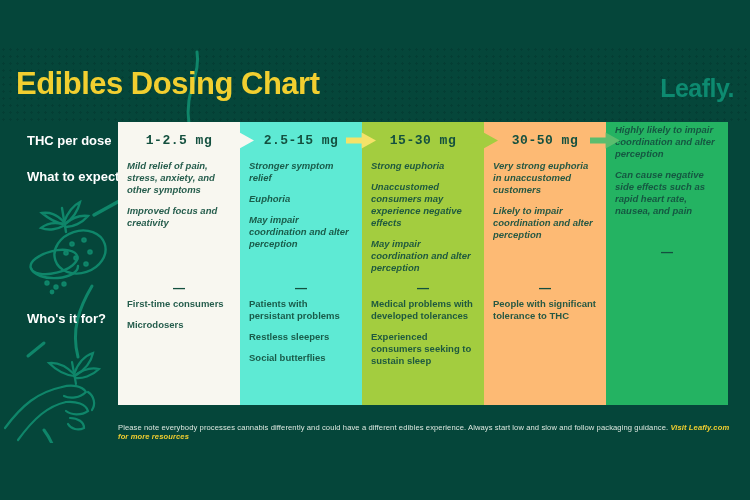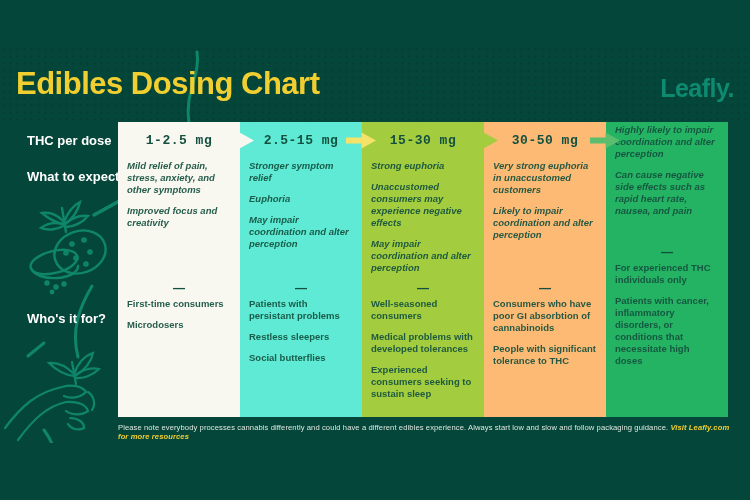--- a/index.html
+++ b/index.html
@@ -182,55 +182,49 @@
       <div class="arrow" style="background: rgb(245, 226, 105);"></div>
       <div class="col-header">15-30 mg</div>
       <div class="col-body">
         <div class="sec-expect">
           <p>Strong euphoria</p>
           <p>Unaccustomed consumers may experience negative effects</p>
           <p>May impair coordination and alter perception</p>
         </div>
         <div class="dash-row">—</div>
         <div class="sec-who">
-          <p>Well-seasoned consumers</p>
           <p>Medical problems with developed tolerances</p>
           <p>Experienced consumers seeking to sustain sleep</p>
         </div>
       </div>
     </div>
 
     <div class="col" style="background: #fdba74;">
       <div class="arrow" style="background: rgb(163, 205, 63);"></div>
       <div class="col-header">30-50 mg</div>
       <div class="col-body">
         <div class="sec-expect">
           <p>Very strong euphoria in unaccustomed customers</p>
           <p>Likely to impair coordination and alter perception</p>
         </div>
         <div class="dash-row">—</div>
         <div class="sec-who">
-          <p>Consumers who have poor GI absorbtion of cannabinoids</p>
           <p>People with significant tolerance to THC</p>
         </div>
       </div>
     </div>
 
     <div class="col" style="background: rgb(36, 179, 98);">
       <div class="arrow" style="background: rgb(91, 189, 110);"></div>
       <div class="col-body">
         <div class="sec-expect">
           <p>Highly likely to impair coordination and alter perception</p>
           <p>Can cause negative side effects such as rapid heart rate, nausea, and pain</p>
         </div>
         <div class="dash-row">—</div>
-        <div class="sec-who">
-          <p>For experienced THC individuals only</p>
-          <p>Patients with cancer, inflammatory disorders, or conditions that necessitate high doses</p>
-        </div>
       </div>
     </div>
 
   </div>
 
   <div class="footer">
     <span>Please note everybody processes cannabis differently and could have a different edibles experience. Always start low and slow and follow packaging guidance. </span><span class="link">Visit Leafly.com for more resources</span>
   </div>
 
 </div>

